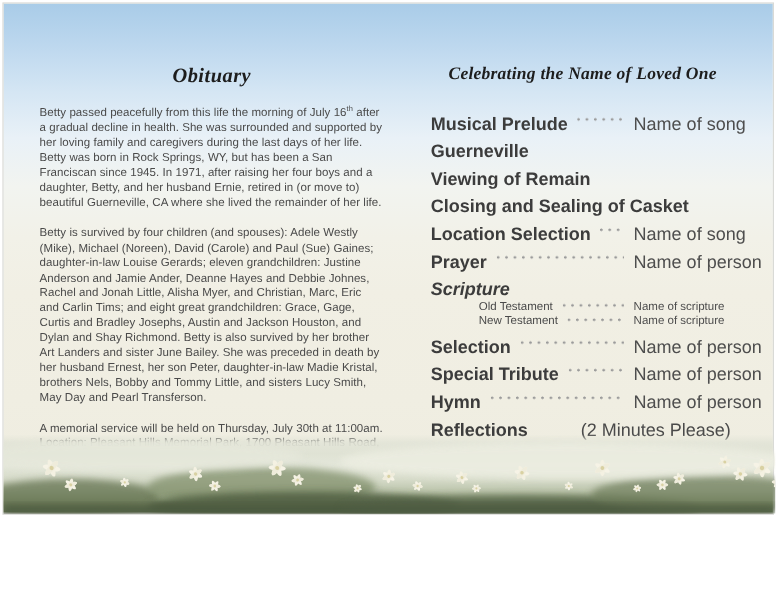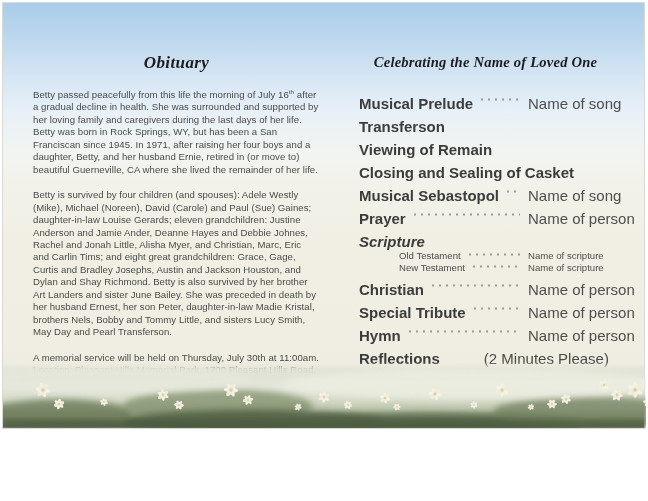--- a/index.html
+++ b/index.html
@@ -84,36 +84,36 @@
     <div id="service-list">
         <div class="row">
           <div class="rowline">
             <span class="label">Musical Prelude</span>
             <span class="leader"></span>
             <span class="value">Name of song</span>
           </div>
         </div>
         <div class="row">
           <div class="rowline">
-            <span class="label">Transferson</span>
+            <span class="label">Guerneville</span>
           </div>
         </div>
         <div class="row">
           <div class="rowline">
             <span class="label">Viewing of Remain</span>
           </div>
         </div>
         <div class="row">
           <div class="rowline">
             <span class="label">Closing and Sealing of Casket</span>
           </div>
         </div>
         <div class="row">
           <div class="rowline">
-            <span class="label">Musical Sebastopol</span>
+            <span class="label">Location Selection</span>
             <span class="leader"></span>
             <span class="value">Name of song</span>
           </div>
         </div>
         <div class="row">
           <div class="rowline">
             <span class="label">Prayer</span>
             <span class="leader"></span>
             <span class="value">Name of person</span>
           </div>
@@ -128,21 +128,21 @@
             <span class="value">Name of scripture</span>
           </div>
           <div class="subrow">
             <span class="sublabel">New Testament</span>
             <span class="leader"></span>
             <span class="value">Name of scripture</span>
           </div>
         </div>
         <div class="row">
           <div class="rowline">
-            <span class="label">Christian</span>
+            <span class="label">Selection</span>
             <span class="leader"></span>
             <span class="value">Name of person</span>
           </div>
         </div>
         <div class="row">
           <div class="rowline">
             <span class="label">Special Tribute</span>
             <span class="leader"></span>
             <span class="value">Name of person</span>
           </div>

